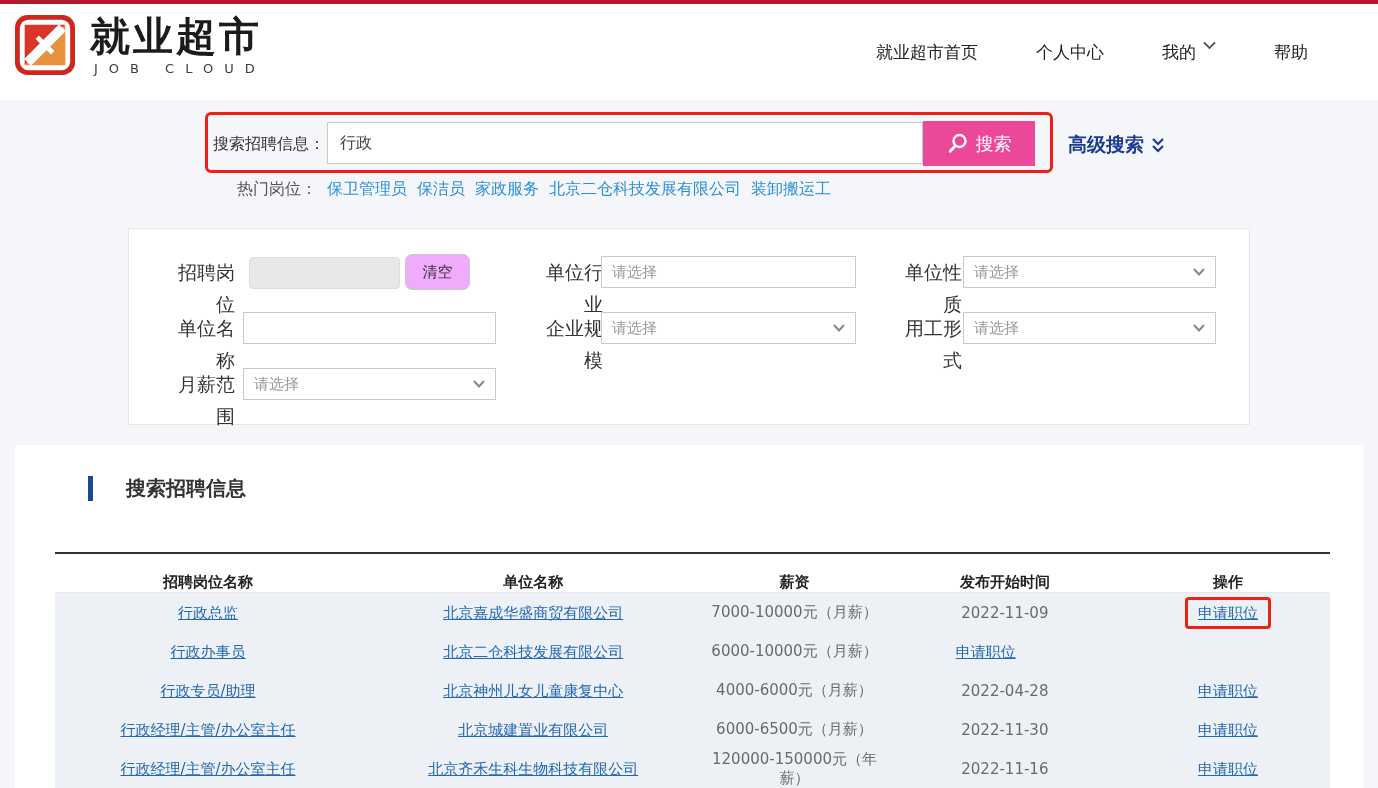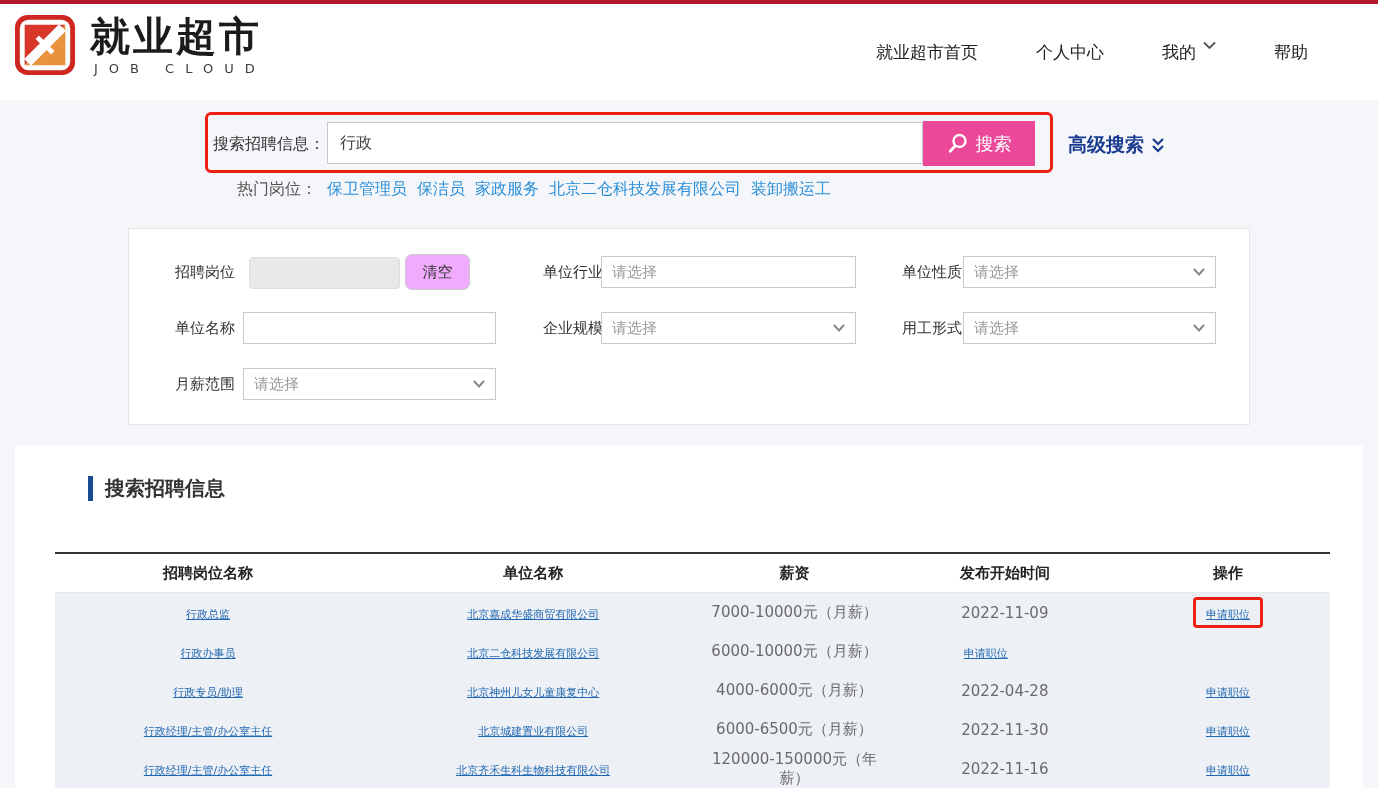--- a/index.html
+++ b/index.html
@@ -24,41 +24,41 @@
   .search-label { position:absolute; left:213px; top:134px; font-size:16px; color:#333; }
   .search-input { position:absolute; left:327px; top:122px; width:596px; height:42px; border:1px solid #c9c9c9; background:#fff; font-size:16px; color:#444; padding:8px 12px; outline:none; font-family:inherit; }
   .search-btn { position:absolute; left:923px; top:121px; width:112px; height:45px; background:#ec4899; border:none; color:#fff; font-size:18px; display:flex; align-items:center; justify-content:center; gap:8px; cursor:pointer; font-family:inherit; }
   .adv-search { position:absolute; left:1068px; top:132px; display:flex; align-items:center; gap:7px; font-size:19px; font-weight:bold; color:#1b3c8f; cursor:pointer; }
   .hot-row { position:absolute; left:237px; top:179px; display:flex; align-items:flex-end; gap:10px; font-size:16px; }
   .hot-label { color:#555; }
   .hot-link { color:#2a8fd8; text-decoration:none; cursor:pointer; }
 
   
   .filter-card { position:absolute; left:128px; top:228px; width:1122px; height:197px; background:#fff; border:1px solid #e6e6e6; }
-  .f-label { position:absolute; width:66px; font-size:15px; color:#333; text-align:right; line-height:32px; }
+  .f-label { position:absolute; width:66px; font-size:19px; color:#333; text-align:right; line-height:32px; }
   .f-field { position:absolute; height:32px; background:#fff; border:1px solid #c9c9c9; line-height:30px; font-size:15px; padding:0 10px; }
   .f-input { outline:none; font-family:inherit; color:#333; }
   .f-disabled { background:#e8e8e8; border:1px solid #ddd; border-radius:4px; }
   .placeholder { color:#9a9a9a; }
   .f-select { display:flex; align-items:center; justify-content:space-between; cursor:pointer; }
   .clear-btn { position:absolute; left:276px; top:25px; width:65px; height:36px; background:#f0abfc; border:1px solid #c9c9c9; border-radius:7px; font-size:15px; color:#333; cursor:pointer; font-family:inherit; }
 
   
   .content-card { position:absolute; left:15px; top:445px; width:1348px; height:343px; background:#fff; }
-  .section-title { position:absolute; left:73px; top:30px; display:flex; align-items:center; }
+  .section-title { position:absolute; left:73px; top:30px; display:flex; align-items:center;gap:21px; }
   .title-bar { width:5px; height:25px; background:#1a4a8f; }
   .title-text { margin-left:12px; font-size:20px; font-weight:600; color:#333; }
   .jobs-table { position:absolute; left:40px; top:107px; width:1275px; }
-  .t-head { display:flex; height:41px; background:#fff; border-top:2px solid #333; border-bottom:1px solid #e8e8e8; align-items:center; }
+  .t-head { display:flex; height:41px; background:#fff; border-top:2px solid #333; border-bottom:1px solid #e8e8e8; align-items:flex-end; }
   .t-head .cell { font-size:15px; font-weight:bold; color:#222; }
   .t-body { background:#edf0f5; }
   .t-row { display:flex; height:39px; align-items:center; }
   .cell { text-align:center; }
   .c1 { width:24%; } .c2 { width:27%; } .c3 { width:14%; } .c4 { width:19%; } .c5 { width:16%; }
-  .link { color:#2268b2; text-decoration:underline; font-size:11px; cursor:pointer; }
+  .link { color:#2268b2; text-decoration:underline; font-size:15px; cursor:pointer; }
   .muted { color:#6a6a6a; font-size:15px; }
   .action-highlight { display:inline-block; border:3px solid #ee2016; border-radius:4px; padding:3px 10px; }
 
   svg { display:block; }
 </style>
 </head>
 <body>
 
 <div class="top-border"></div>
 

